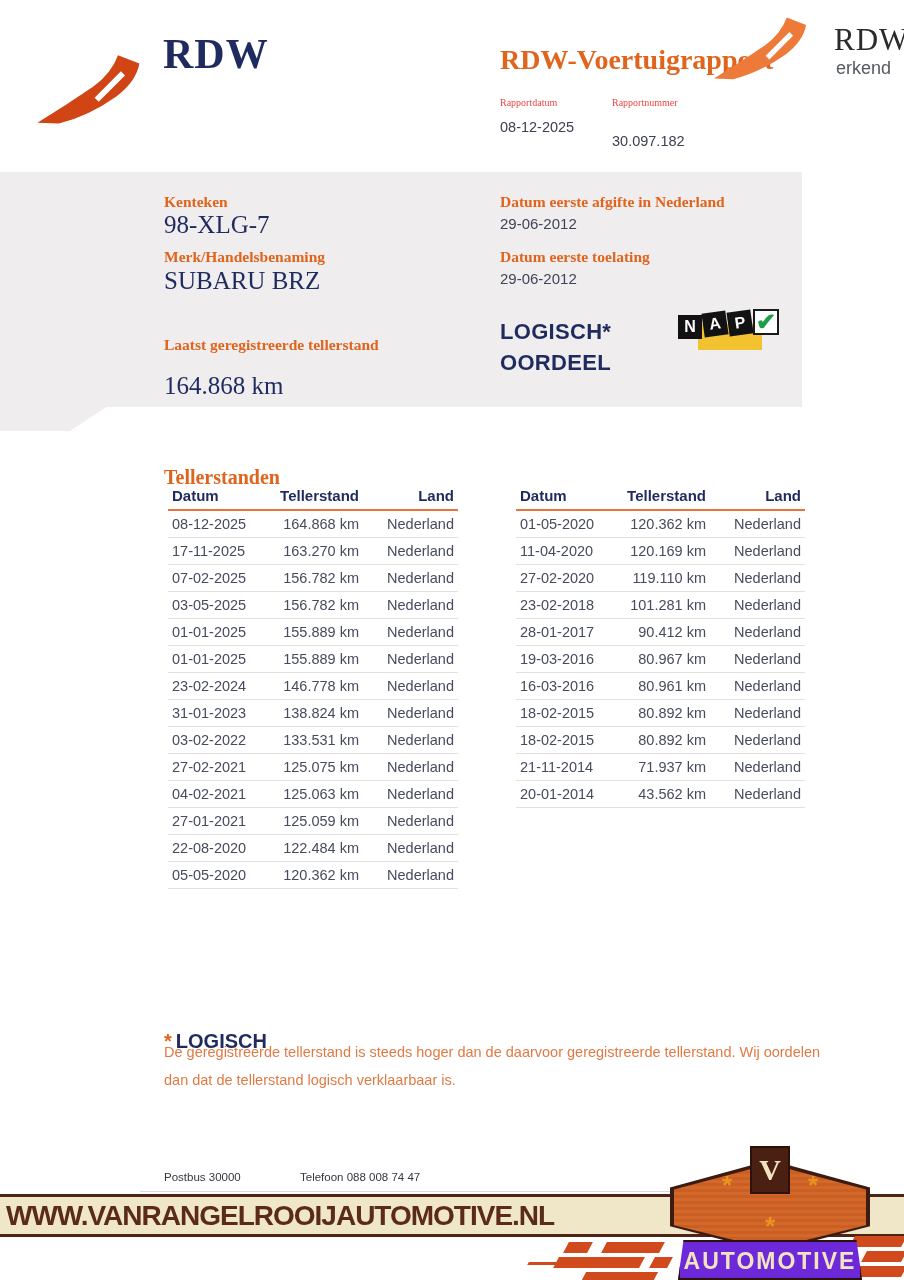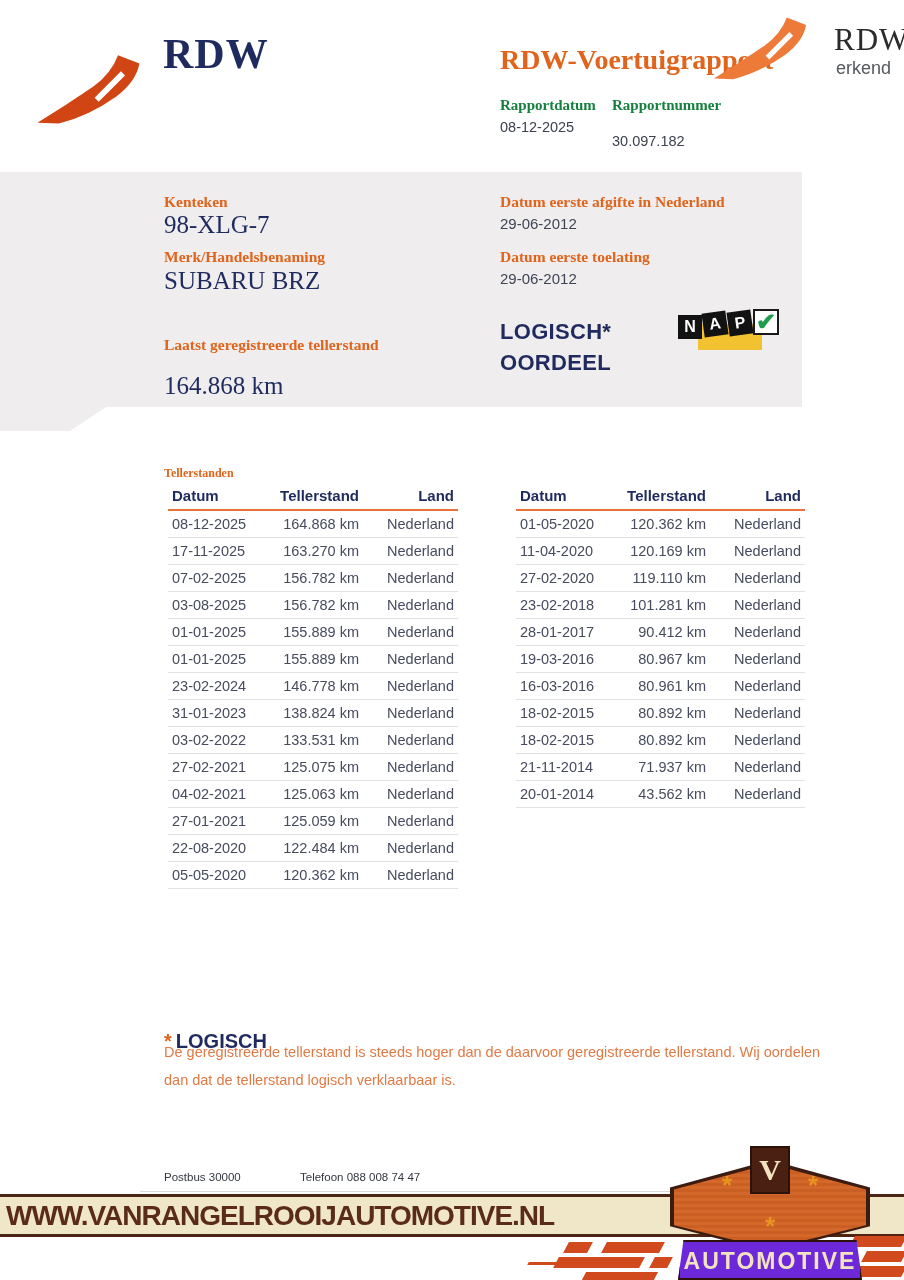--- a/index.html
+++ b/index.html
@@ -7,21 +7,21 @@
   body { font-family:"Liberation Sans", sans-serif; background:#ffffff; position:relative; overflow:hidden; }
   .abs { position:absolute; }
 
   
   .rdw-logo-feather { left:36px; top:52px; width:118px; height:74px; }
   .rdw-logo-text { left:163px; top:30px; font-family:"Liberation Serif", serif; font-size:42px; font-weight:bold; color:#1f2a5e; letter-spacing:1px; }
   .doc-title { left:500px; top:44px; font-family:"Liberation Serif", serif; font-size:28px; font-weight:bold; color:#e0641c; z-index:2; }
   .erkend-feather { left:714px; top:12px; width:104px; height:72px; z-index:3; }
   .erkend-rdw { left:834px; top:22px; font-family:"Liberation Serif", serif; font-size:31px; color:#2b2b2b; letter-spacing:1px; }
   .erkend-sub { left:836px; top:58px; font-size:18px; color:#555a5e; }
-  .meta-label { font-family:"Liberation Serif", serif; font-weight:bold; font-size:15px; color:#15803d; }
+  .meta-label { font-family:"Liberation Serif", serif; font-weight:normal; font-size:10px; color:#ef4444; }
   .meta-value { font-size:14.5px; color:#3c4150; }
   .meta-date-label { left:500px; top:97px; }
   .meta-num-label { left:612px; top:97px; }
   .meta-date-value { left:500px; top:119px; }
   .meta-num-value { left:612px; top:111px;margin-top:22px; }
 
   
   .panel { left:0; top:172px; width:802px; height:235px; background:#efedee; }
   .panel-notch { left:0; top:407px; width:106px; height:24px; background:#efedee; clip-path:polygon(0 0,100% 0,66% 100%,0 100%); }
   .f-label { font-family:"Liberation Serif", serif; font-weight:bold; font-size:15.5px; color:#e0641c; }
@@ -42,21 +42,21 @@
   
   .nap { left:678px; top:311px; width:86px; height:42px; }
   .nap-yellow { position:absolute; left:20px; top:13px; width:64px; height:26px; background:#f2c230; }
   .nap-tile { position:absolute; width:24px; height:24px; background:#121212; color:#fff; font-weight:bold; font-size:16px; text-align:center; line-height:24px; top:4px; }
   .nap-n { left:0; }
   .nap-a { left:25px; top:1px; transform:rotate(-8deg); }
   .nap-p { left:50px; top:0px; transform:rotate(-8deg); }
   .nap-check { position:absolute; left:75px; top:-2px; width:26px; height:26px; background:#fff; border:2px solid #1a1a1a; color:#1e9e4b; font-size:24px; line-height:22px; text-align:center; font-weight:bold; overflow:visible; }
 
   
-  .section-title { left:164px; top:466px; font-family:"Liberation Serif", serif; font-weight:bold; font-size:12px; color:#e0641c; }
+  .section-title { left:164px; top:466px; font-family:"Liberation Serif", serif; font-weight:bold; font-size:20px; color:#e0641c; }
   .ttable { top:487px; width:290px;margin-left:8px; }
   .ttable-left { left:160px; }
   .ttable-right { left:508px; width:289px; }
   .thead { display:grid; grid-template-columns:100px 1fr 95px; font-weight:bold; font-size:15px; color:#1f2a5e; padding:0 4px 5px 4px; border-bottom:2px solid #e8743c; }
   .trow { display:grid; grid-template-columns:100px 1fr 95px; font-size:14.5px; color:#474b5e; padding:5px 4px 5px 4px; border-bottom:1px solid #e2e0e1; }
   .c2, .c3 { text-align:right; }
 
   
   .footnote-title { left:164px; top:1010px; font-size:20px; font-weight:bold; color:#1f2a5e;margin-top:20px; }
   .footnote-star { color:#e0641c; font-weight:bold; margin-right:4px; }
@@ -161,21 +161,21 @@
         <span class="c1">17-11-2025</span>
         <span class="c2">163.270 km</span>
         <span class="c3">Nederland</span>
       </div>
       <div class="trow">
         <span class="c1">07-02-2025</span>
         <span class="c2">156.782 km</span>
         <span class="c3">Nederland</span>
       </div>
       <div class="trow">
-        <span class="c1">03-08-2025</span>
+        <span class="c1">03-05-2025</span>
         <span class="c2">156.782 km</span>
         <span class="c3">Nederland</span>
       </div>
       <div class="trow">
         <span class="c1">01-01-2025</span>
         <span class="c2">155.889 km</span>
         <span class="c3">Nederland</span>
       </div>
       <div class="trow">
         <span class="c1">01-01-2025</span>

